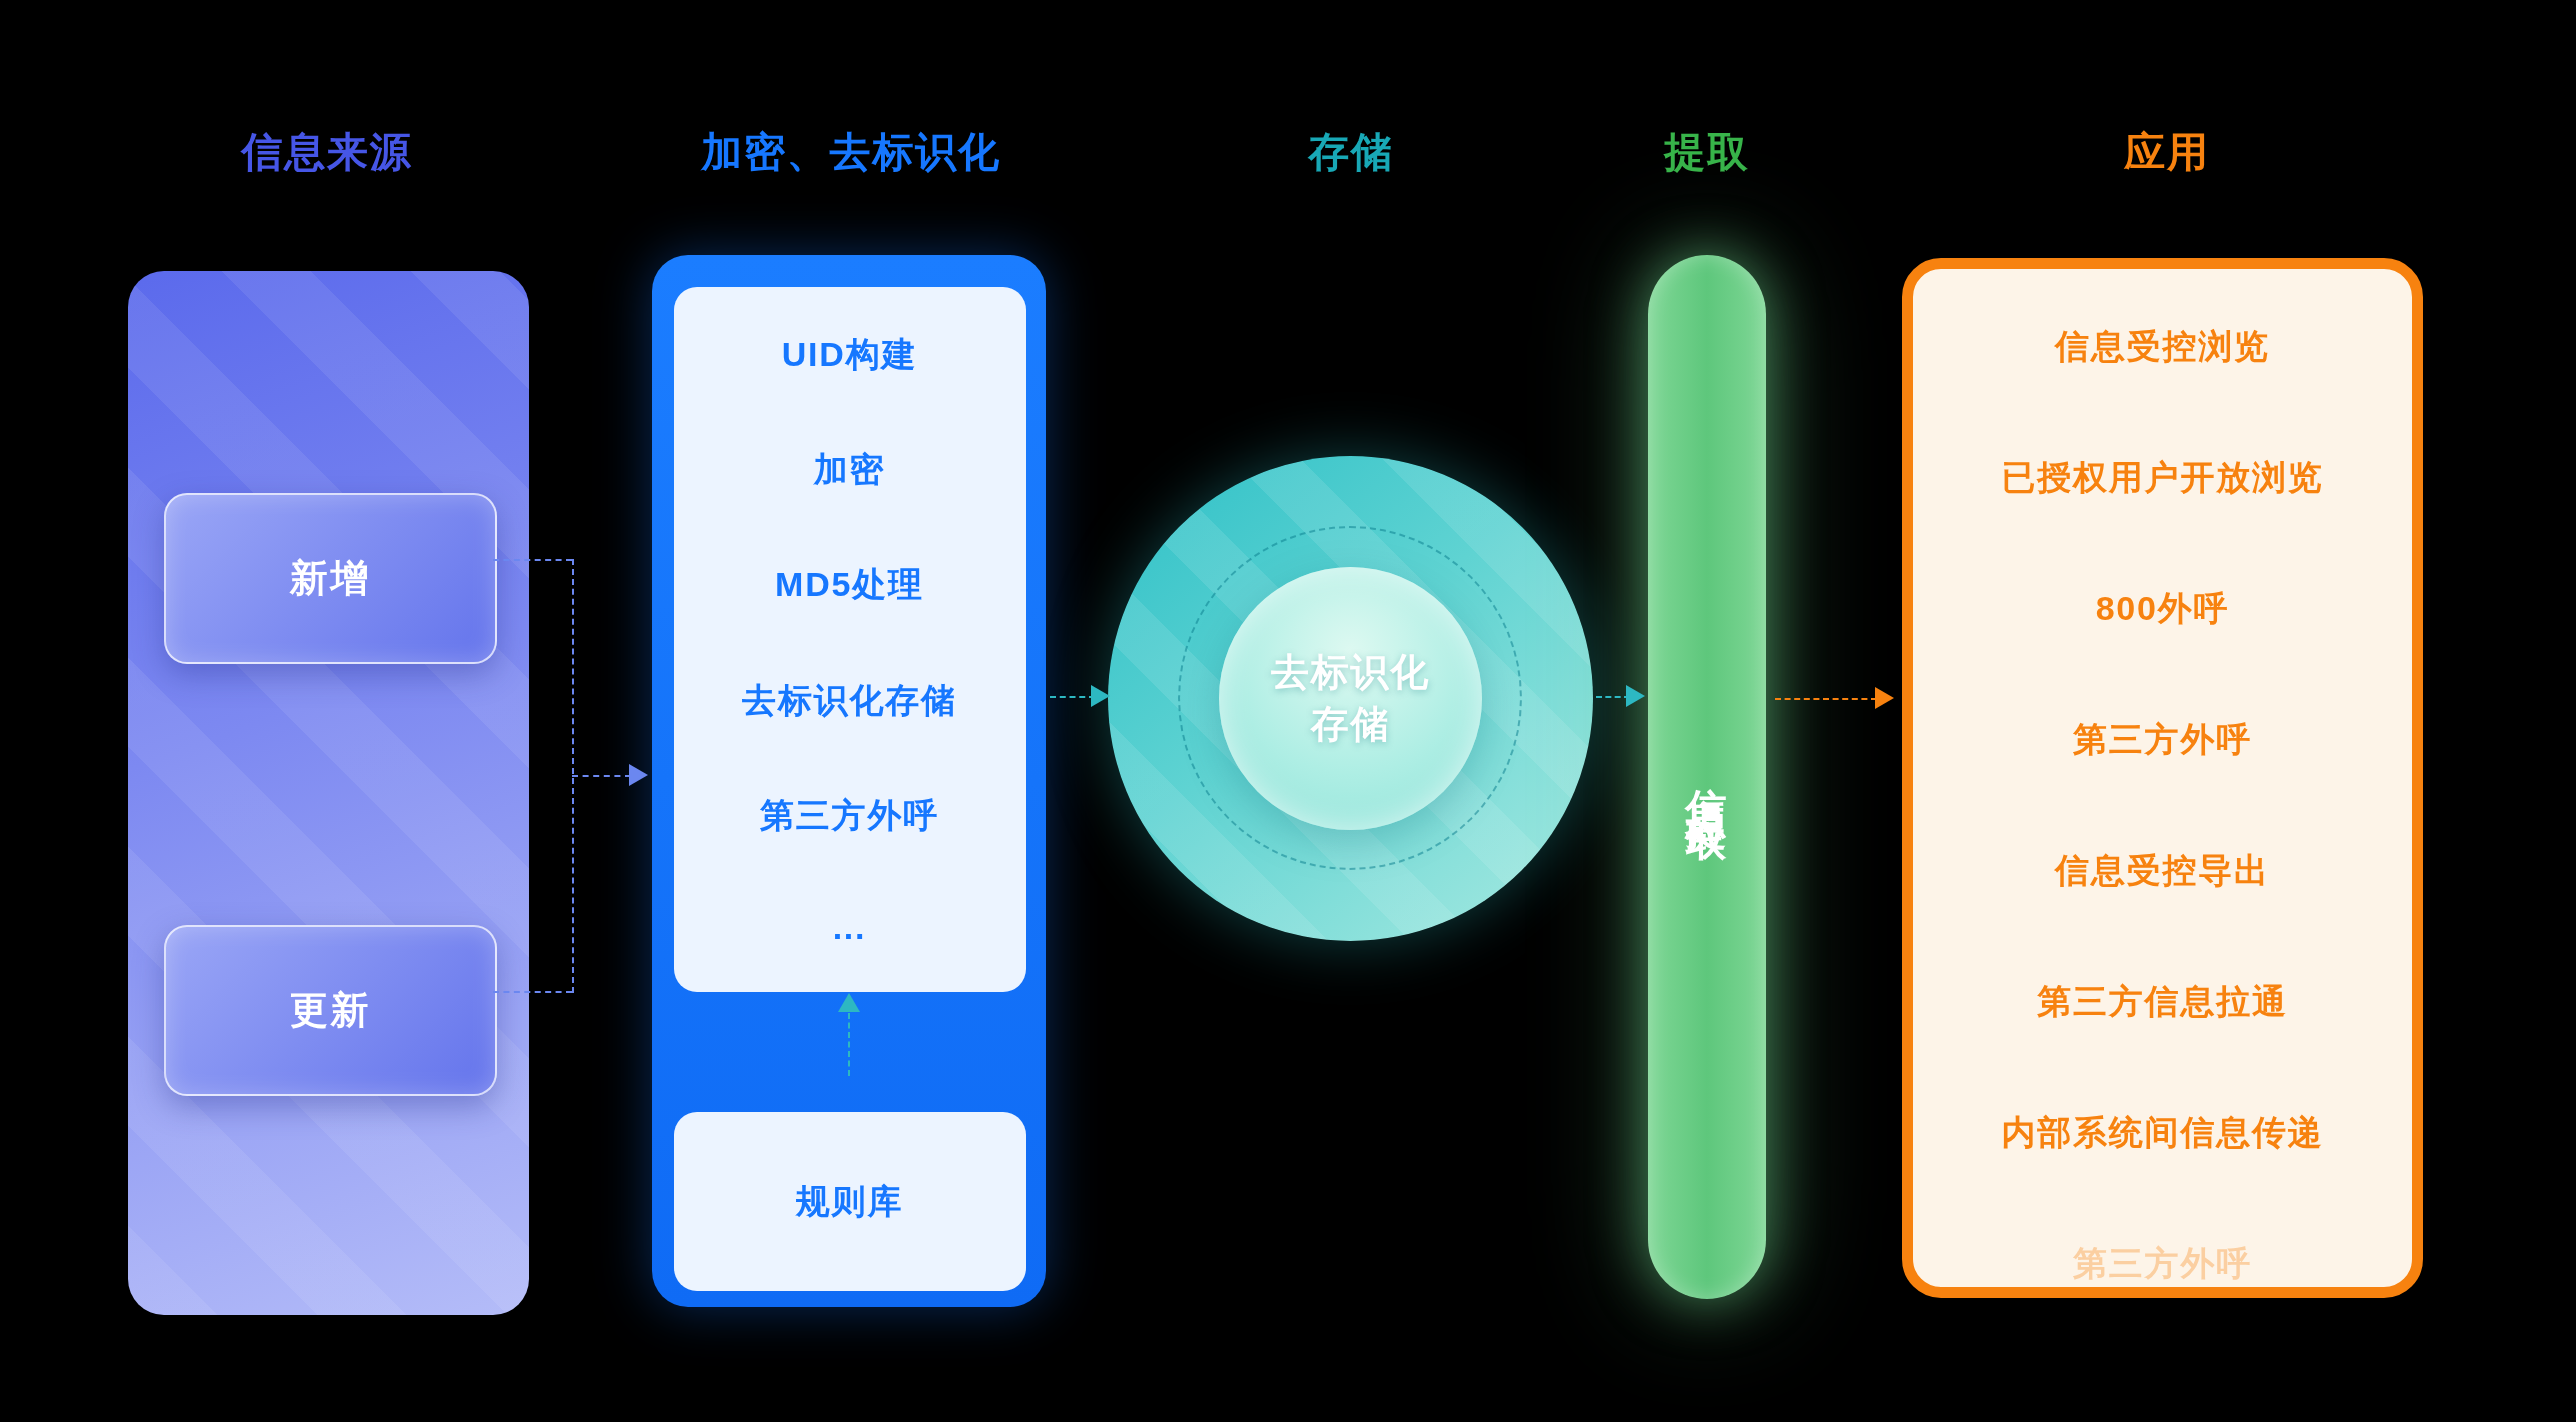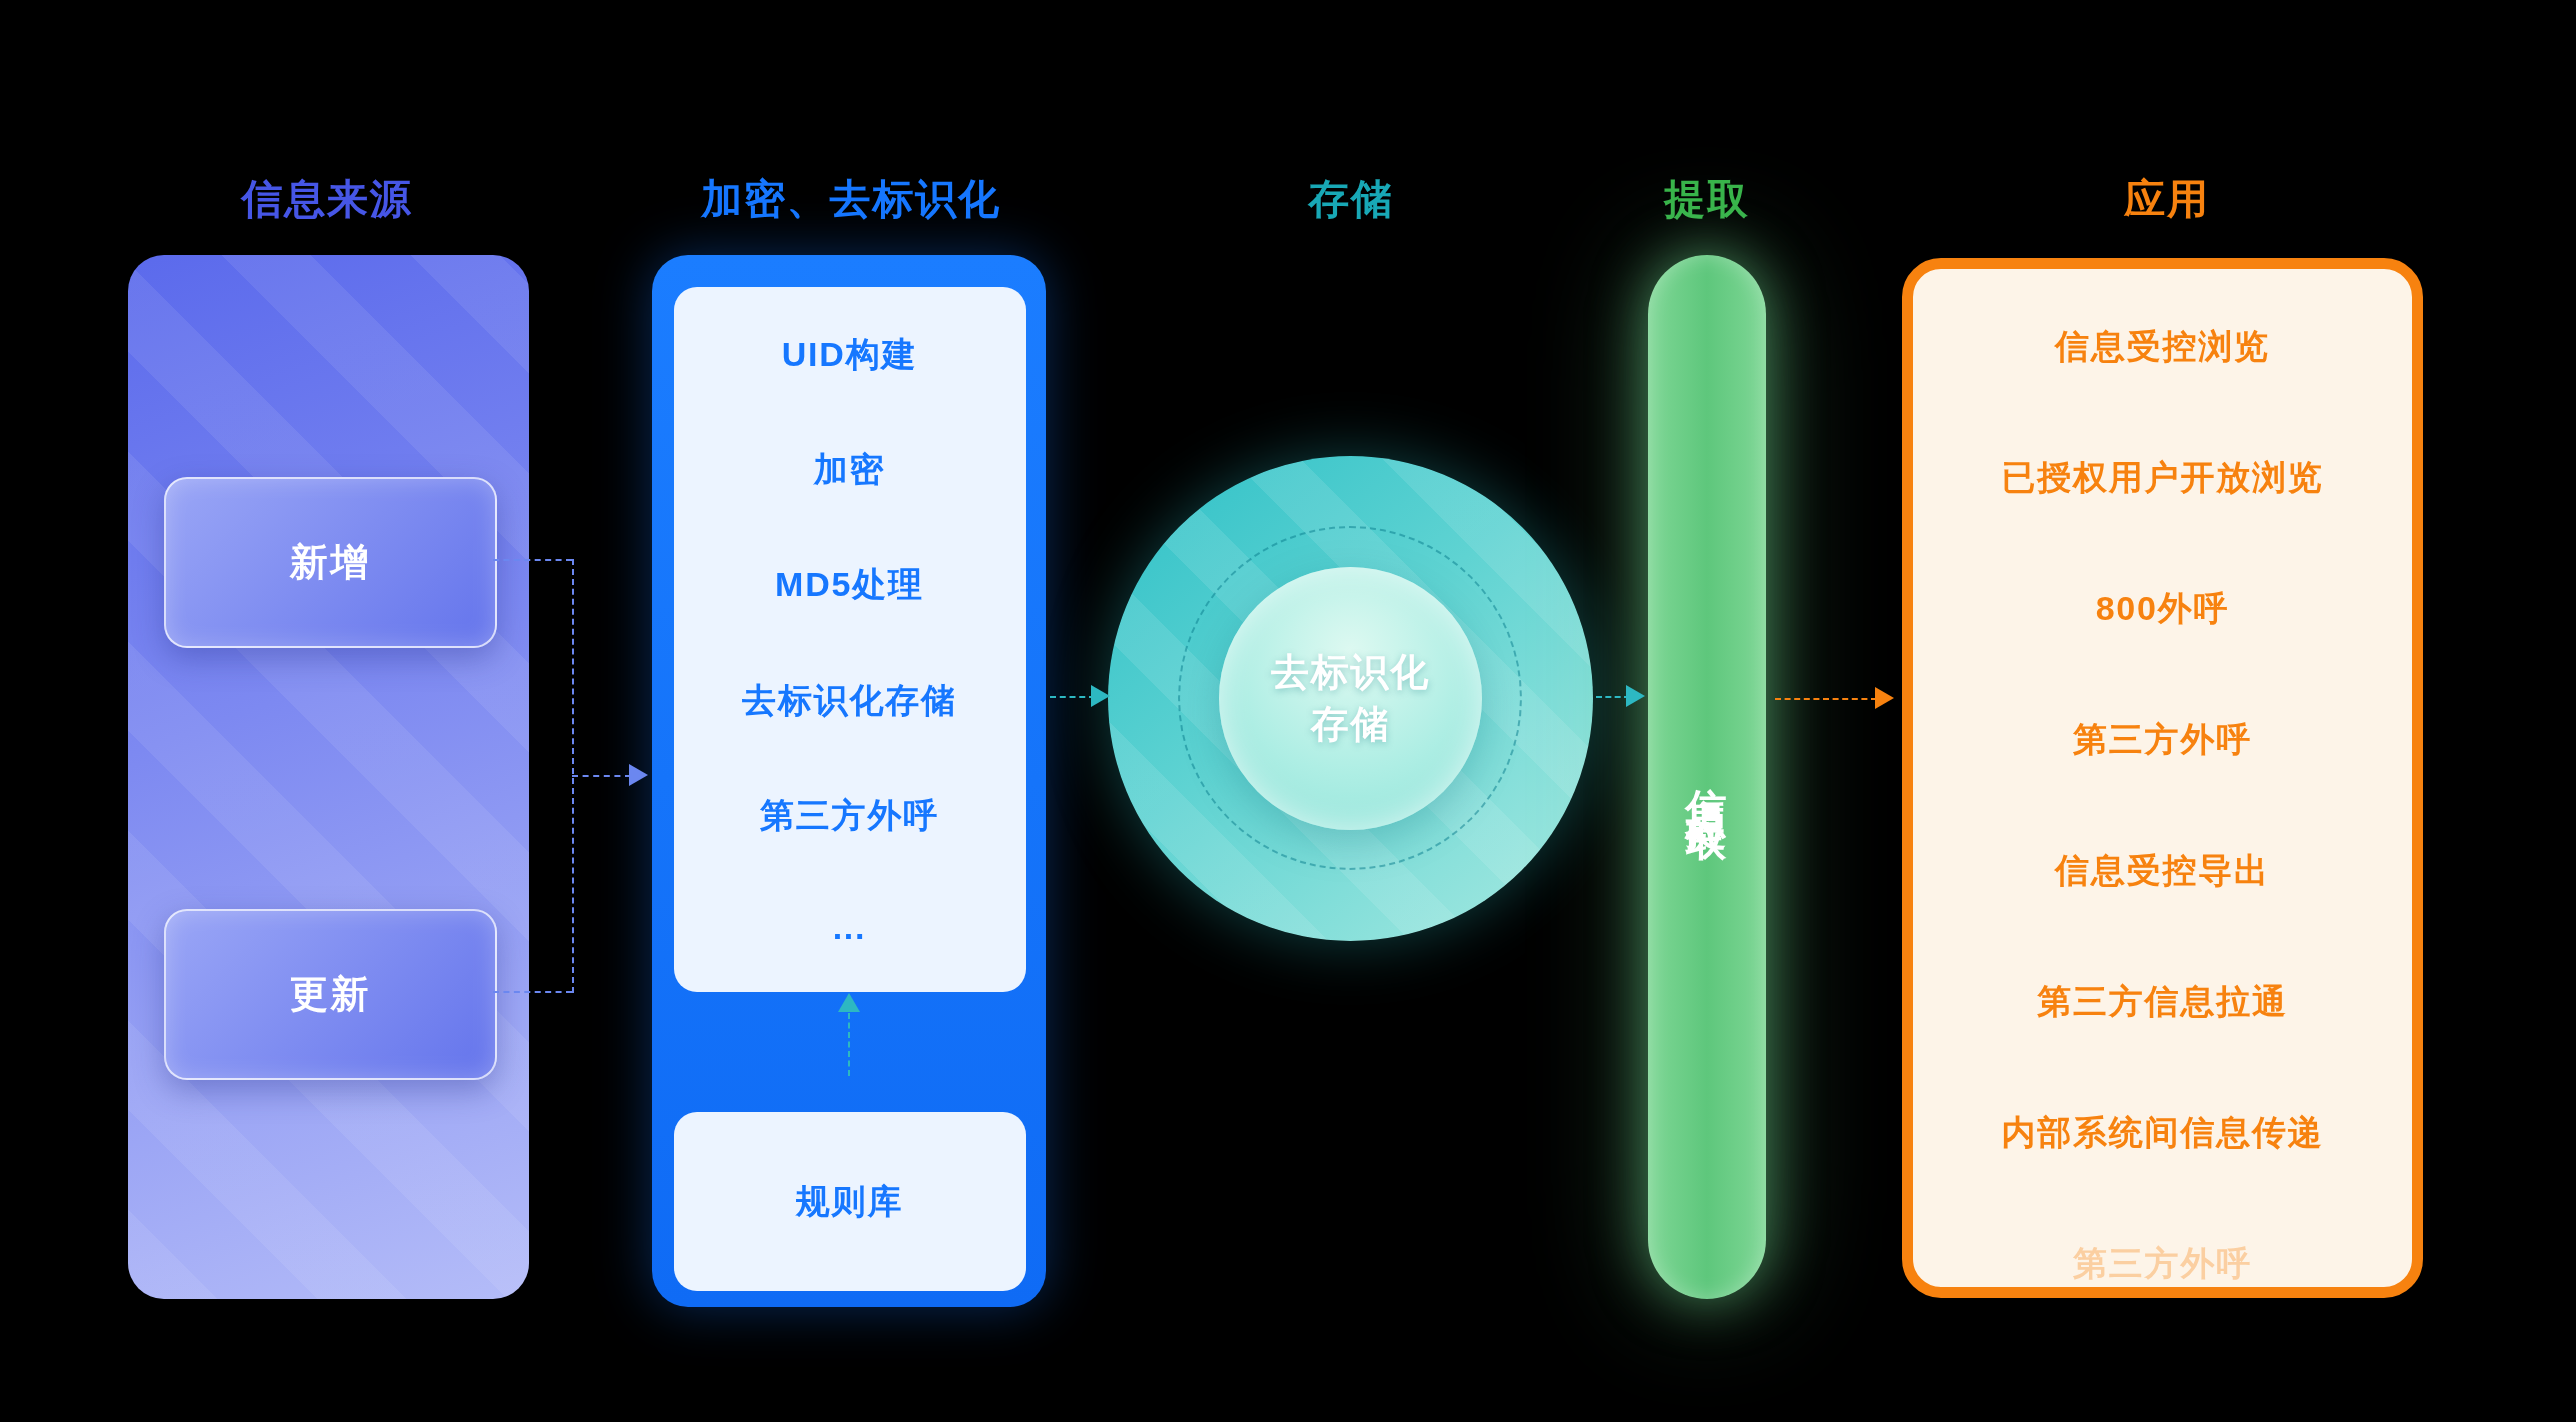--- a/index.html
+++ b/index.html
@@ -18,32 +18,31 @@
 
   
   .col-header {
     position: absolute;
     top: 125px;
     transform: translateX(-50%);
     font-size: 41px;
     font-weight: bold;
     letter-spacing: 1.8px;
     white-space: nowrap;
-    margin-top: 47px;
   }
   .hdr-source      { left: 327px;  color: #4656e6; }
   .hdr-encryption  { left: 851px;  color: #1677ff; }
   .hdr-storage     { left: 1351px; color: #18a8b6; }
   .hdr-extraction  { left: 1707px; color: #38b44a; }
   .hdr-application { left: 2167px; color: #f7820f; }
 
   
   .source-panel {
     position: absolute;
-    left: 128px; top: 255px;
+    left: 128px; top: 271px;
     width: 401px; height: 1044px;
     border-radius: 36px;
     background: linear-gradient(160deg, #5b6aec 0%, #7d89f1 42%, #b4bcf8 100%);
     overflow: hidden;
   }
   .source-panel::before {
     content: "";
     position: absolute; inset: 0;
     background: repeating-linear-gradient(45deg,
       rgba(255,255,255,0.08) 0 63px, rgba(255,255,255,0) 63px 134px);

